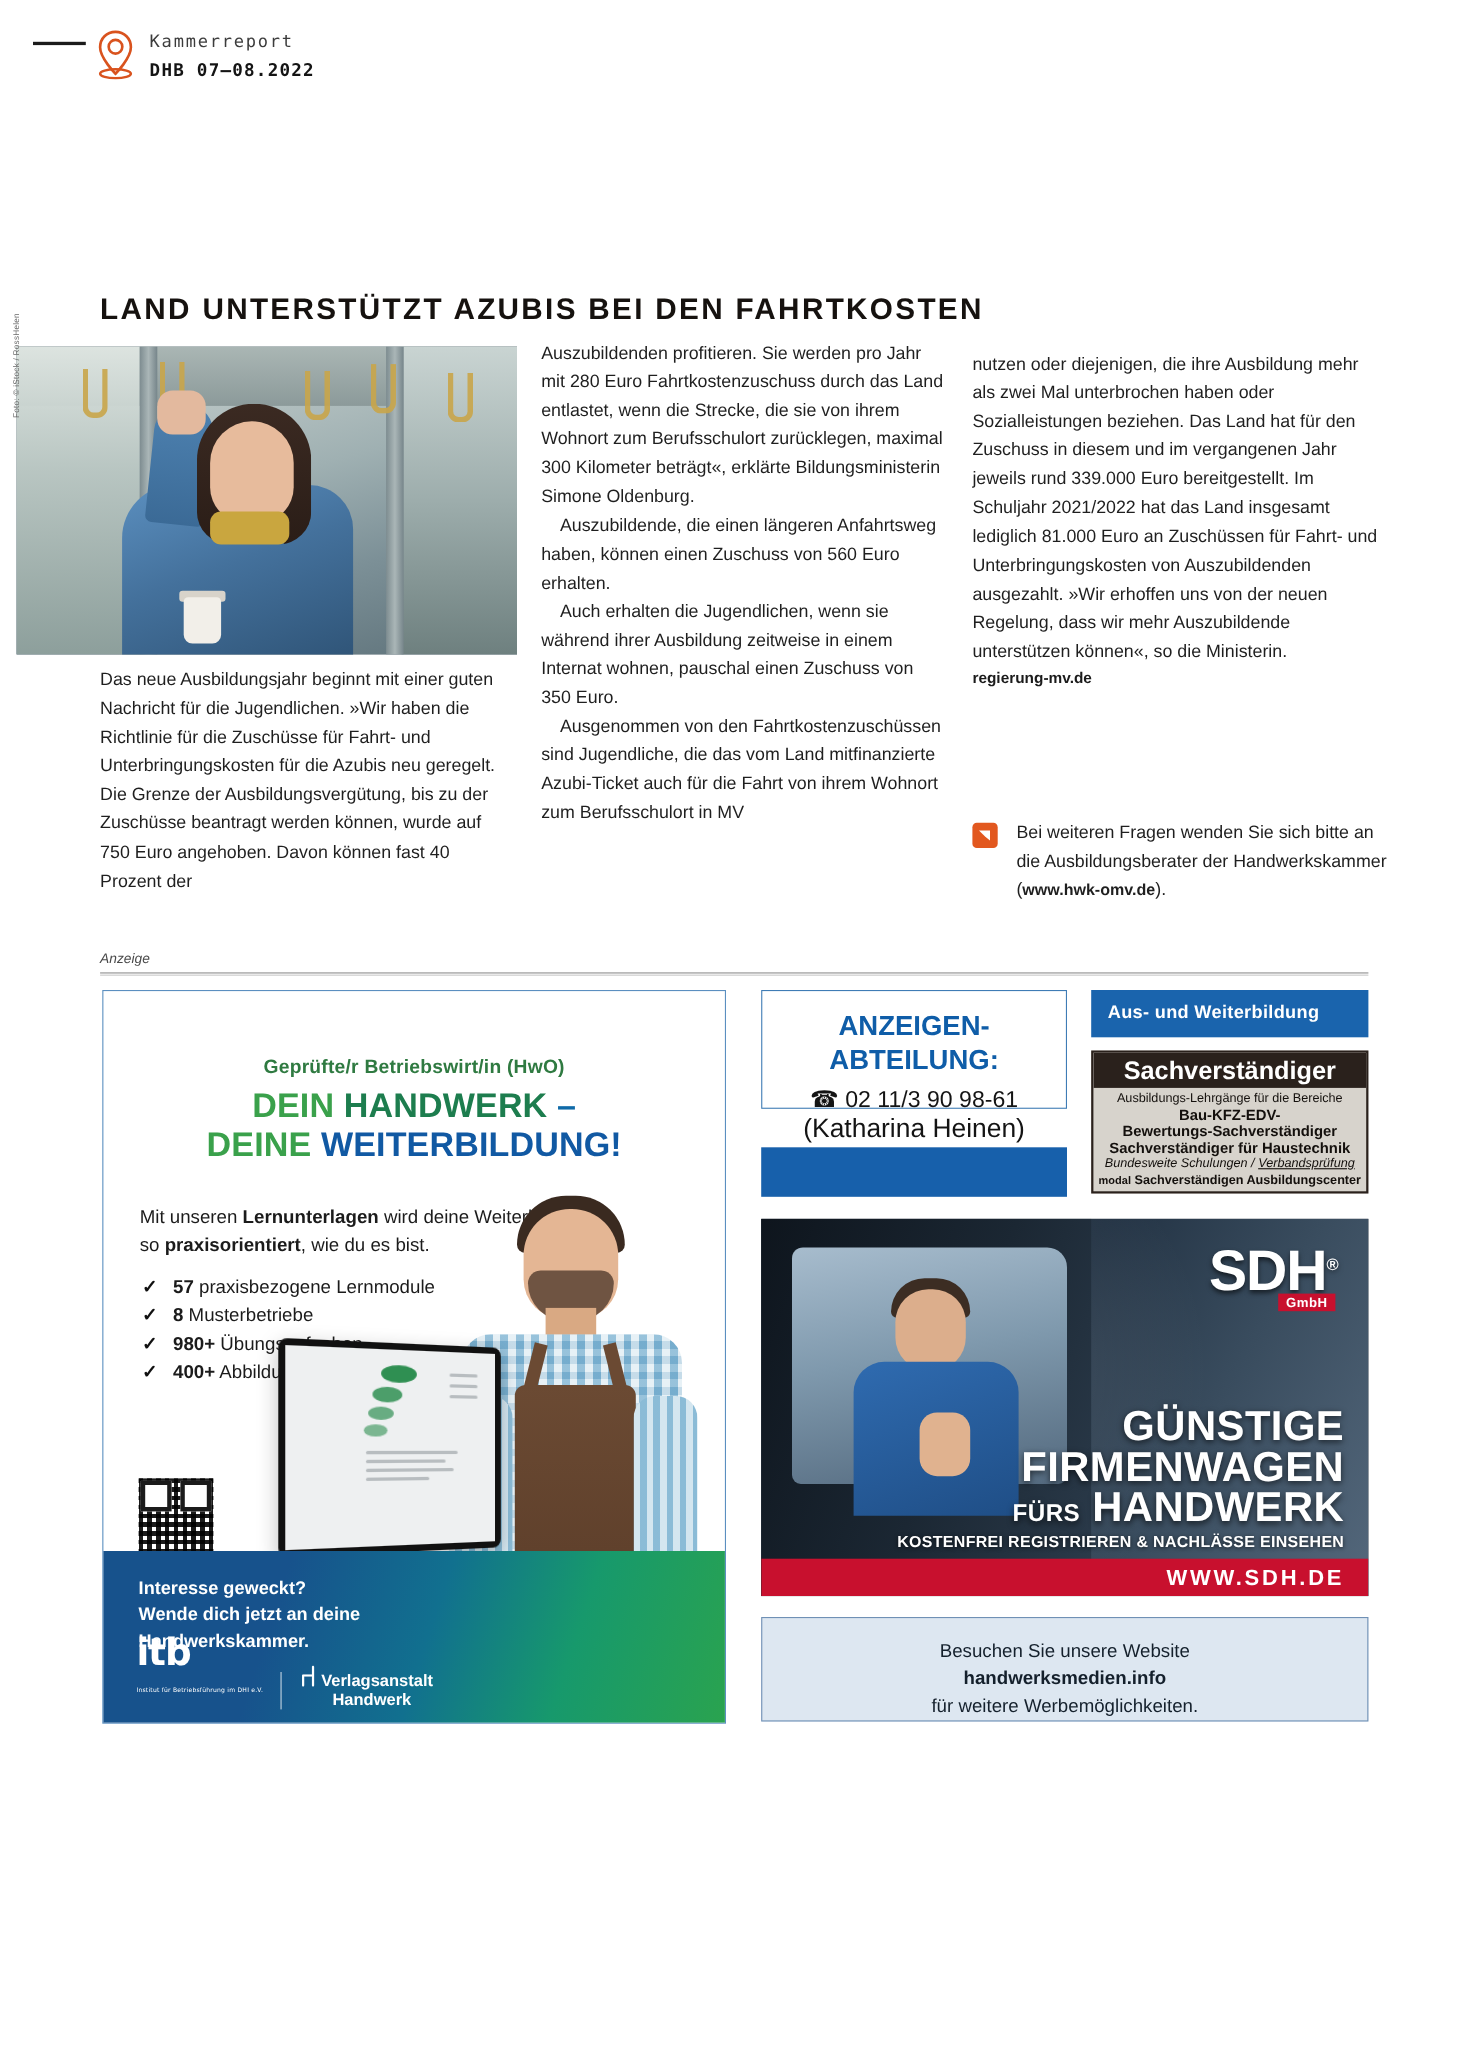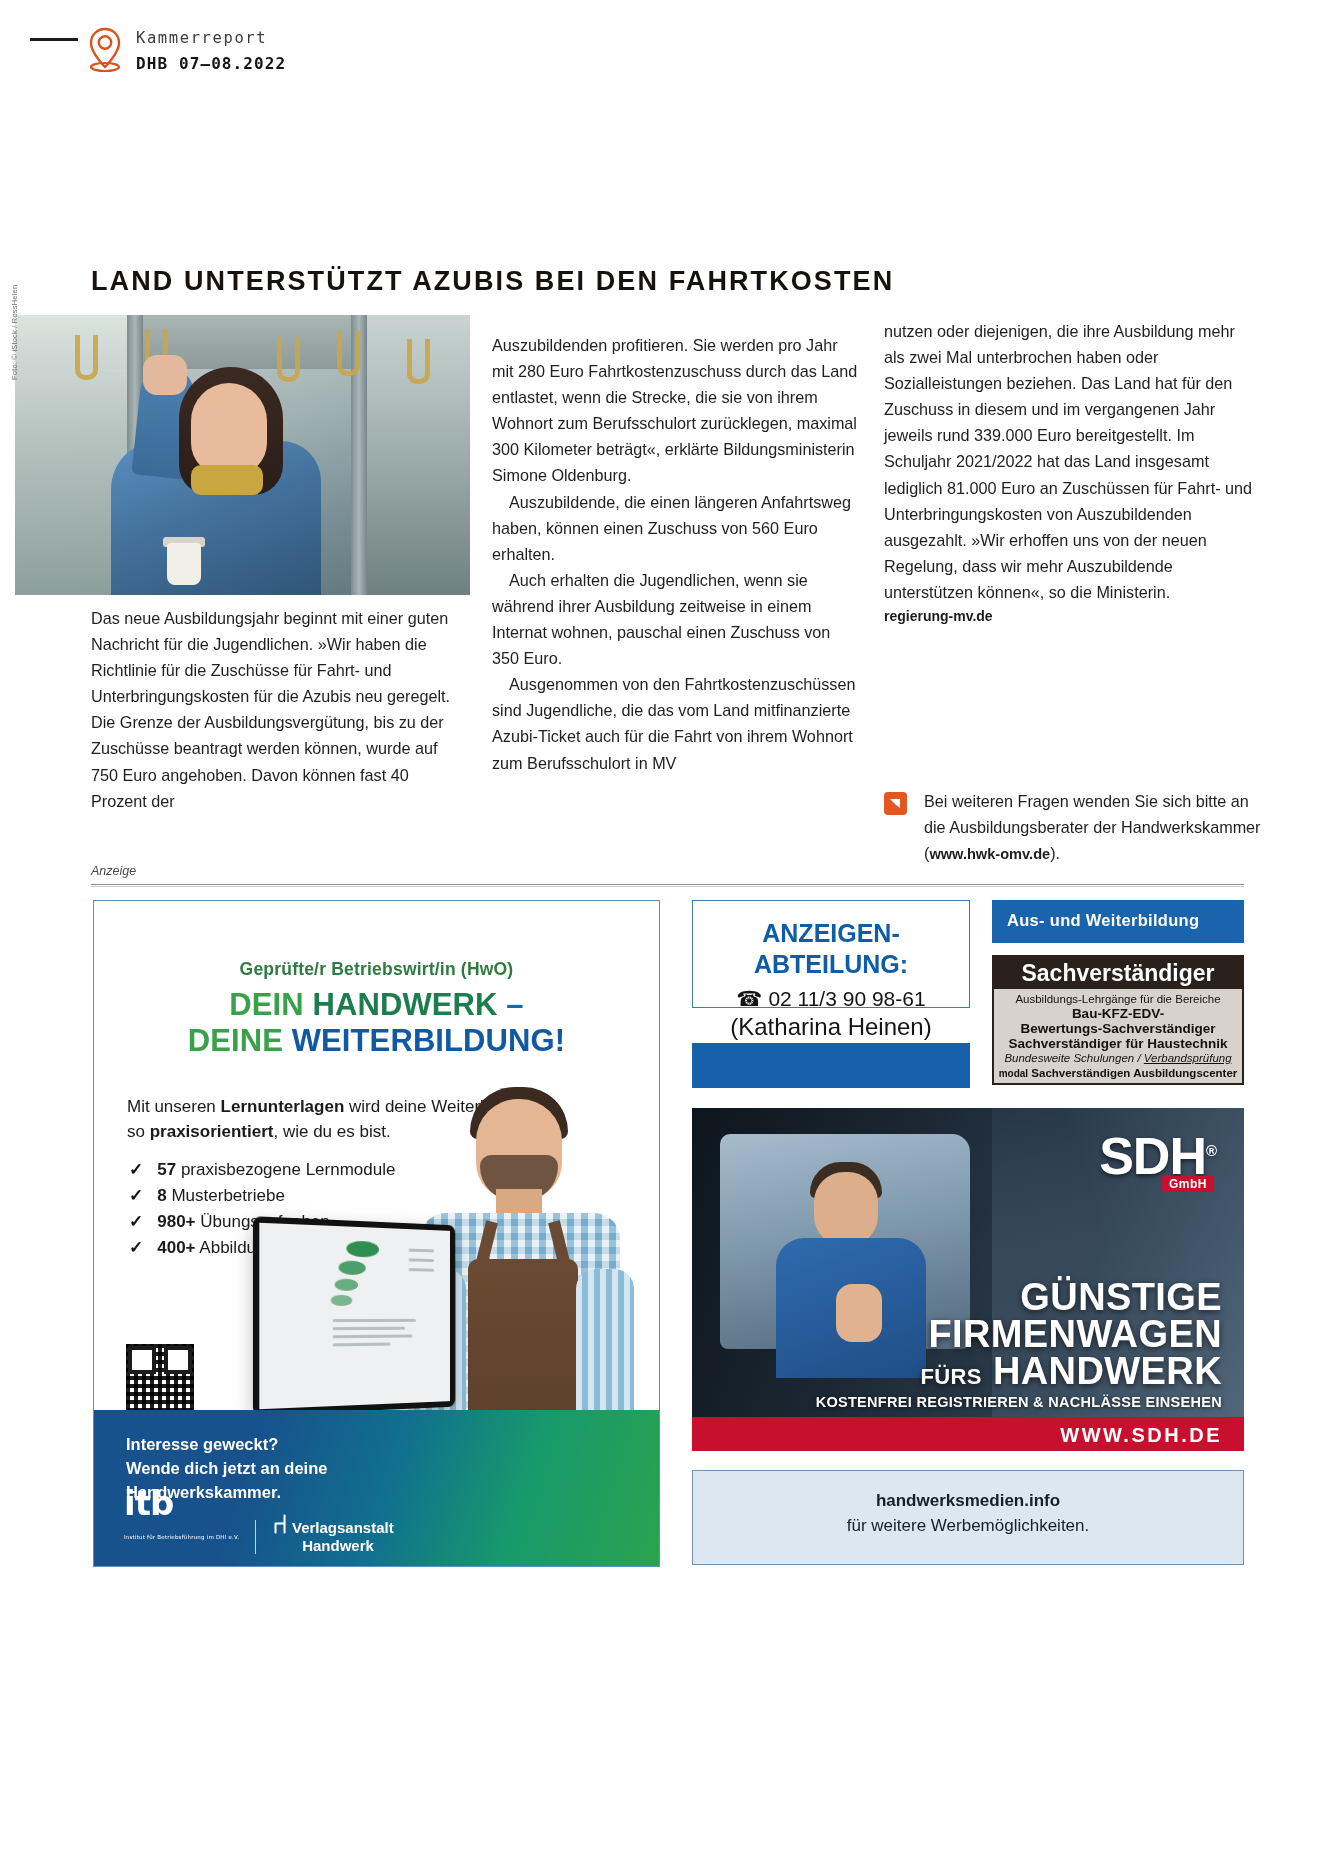--- a/index.html
+++ b/index.html
@@ -190,39 +190,38 @@
     font-family: "Liberation Sans", sans-serif;
     font-size: 16.2px;
     line-height: 26.1px;
     color: #1f1f1f;
     text-align: left;
     hyphens: none;
   }
   .col p { margin: 0; }
   .col p.indent { text-indent: 17px; }
   .col-1 { left: 91px; top: 605px; width: 370px; }
-  .col-2 { left: 492px; top: 332px; width: 366px; }
+  .col-2 { left: 492px; top: 308px; width: 366px; }
   .col-3 { left: 884px; top: 318px; width: 374px; }
 
   .source-line {
     font-size: 14px;
     font-weight: bold;
     line-height: 22px;
     margin-top: 6px;
     color: #1b1b1b;
   }
 
   .info-block {
     position: absolute;
     left: 884px;
     top: 744px;
     width: 380px;
     display: flex;
     gap: 17px;
-    margin-top: 44px;
   }
   .info-badge {
     width: 23px; height: 23px;
     background: #e2581f;
     border-radius: 4px;
     flex: 0 0 auto;
     margin-top: 4px;
     position: relative;
   }
   .info-badge svg { position: absolute; left: 4px; top: 4px; }
@@ -747,15 +746,16 @@
   <div class="sdh-line1">GÜNSTIGE</div>
   <div class="sdh-line2">FIRMENWAGEN</div>
   <div class="sdh-line3"><span class="small">FÜRS</span> <span>HANDWERK</span></div>
   <div class="sdh-sub">KOSTENFREI REGISTRIEREN &amp; NACHLÄSSE EINSEHEN</div>
   <div class="sdh-url-bar">
       <span>WWW.SDH.DE</span>
     </div>
 </div>
 
 <div class="ad-website">
+  <div>Besuchen Sie unsere Website</div>
   <div class="strong">handwerksmedien.info</div>
   <div>für weitere Werbemöglichkeiten.</div>
 </div>
 
 </body></html>

